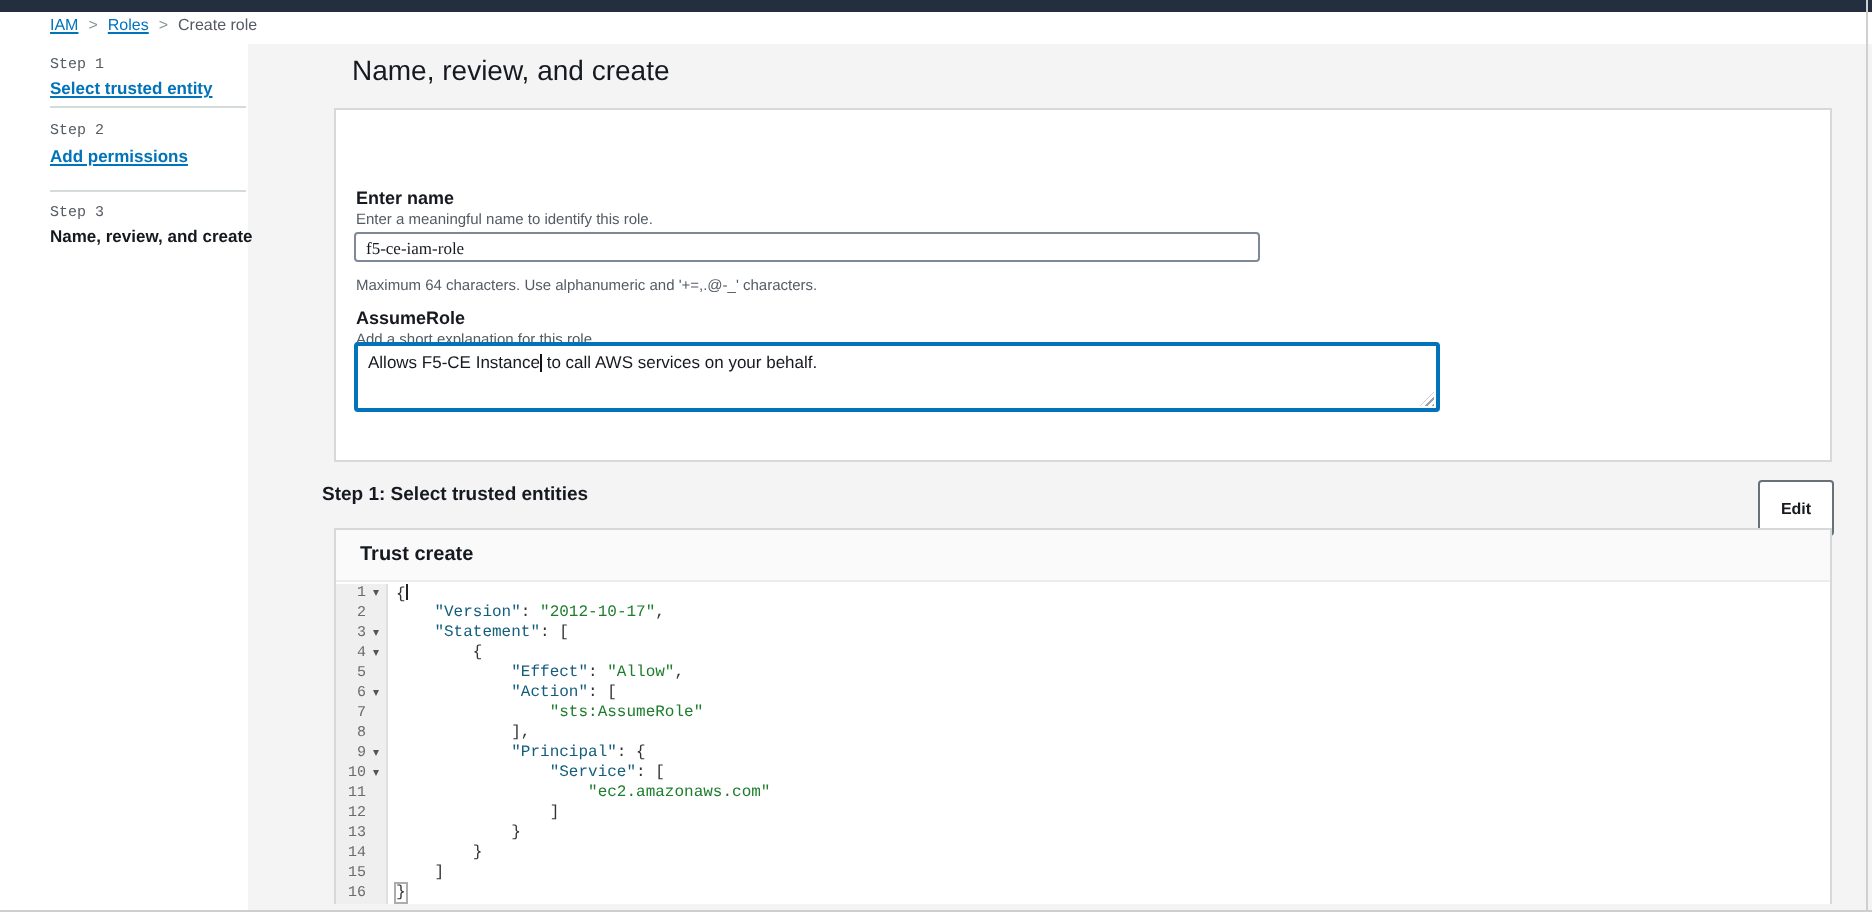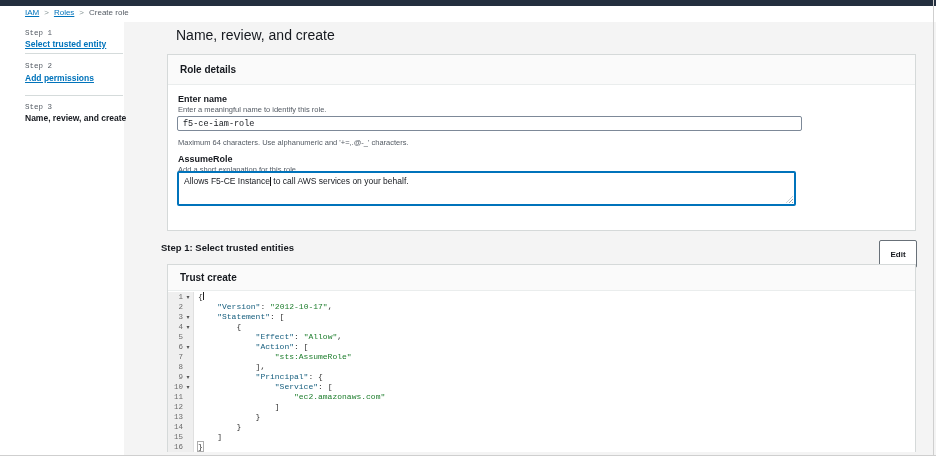--- a/index.html
+++ b/index.html
@@ -38,24 +38,24 @@
   .card-header{height:30px;line-height:30px;background:#fafafa;border-bottom:1px solid #eaeded;
                padding-left:12px;font-size:10px;font-weight:bold;color:var(--text);}
   .card-role{left:167px;top:54px;width:749px;height:177px;}
   .card-trust{left:167px;top:264px;width:749px;height:188px;}
   .card-trust .card-header{height:26px;line-height:26px;}
 
   
   .f-label{position:absolute;left:10px;font-size:9px;font-weight:bold;color:var(--text);}
   .f-hint{position:absolute;left:10px;font-size:7.5px;color:var(--muted);}
   .f-constraint{position:absolute;left:10px;font-size:7.5px;color:var(--muted);}
-  .role-input{position:absolute;left:9px;top:61px;width:625px;height:15px;border:1px solid #7d8998;
-              border-radius:2px;font-size:8.5px;font-family:Liberation Mono, monospace;
+  .role-input{position:absolute;left:9px;top:61px;width:453px;height:15px;border:1px solid #7d8998;
+              border-radius:2px;font-size:8.5px;font-family:Liberation Serif, serif;
               padding:0 5px;color:var(--text);background:#fff;}
-  .desc-box{position:absolute;left:9px;top:116px;width:619px;height:35px;border:2px solid var(--link);
+  .desc-box{position:absolute;left:9px;top:116px;width:543px;height:35px;border:2px solid var(--link);
             border-radius:2px;background:#fff;font-size:8.5px;padding:3px 5px;line-height:10px;
             color:var(--text);cursor:text;overflow:hidden;}
   .text-caret{display:inline-block;width:1px;height:9px;background:#111;vertical-align:text-bottom;}
   .resize-grip{position:absolute;right:1px;bottom:1px;width:7px;height:7px;
                background:repeating-linear-gradient(135deg,transparent 0 1.5px,#9aa5ad 1.5px 2.5px);
                clip-path:polygon(100% 0,100% 100%,0 100%);}
 
   
   .section-title{position:absolute;left:161px;top:242px;font-size:9.5px;font-weight:bold;color:var(--text);}
   .edit-btn{position:absolute;left:879px;top:240px;width:38px;height:28px;background:#fff;
@@ -97,21 +97,20 @@
   <div class="step-label" style="top:62px;">Step 2</div>
   <div class="step-link" style="top:73px;">Add permissions</div>
   <div class="side-divider" style="top:95px;"></div>
   <div class="step-label" style="top:103px;">Step 3</div>
   <div class="step-current" style="top:113px;">Name, review, and create</div>
 </div>
 
 <h1 class="page-title">Name, review, and create</h1>
 
 <div class="card card-role">
-  <div class="card-header">Role details</div>
 
   <div class="f-label" style="top:39px;">Enter name</div>
   <div class="f-hint" style="top:50px;">Enter a meaningful name to identify this role.</div>
   <input class="role-input" type="text" value="f5-ce-iam-role" style="">
   <div class="f-constraint" style="top:83px;">Maximum 64 characters. Use alphanumeric and '+=,.@-_' characters.</div>
 
   <div class="f-label" style="top:99px;">AssumeRole</div>
   <div class="f-hint" style="top:110px;">Add a short explanation for this role.</div>
   <div class="desc-box">
     <span>Allows F5-CE Instance</span><span class="text-caret"></span><span> to call AWS services on your behalf.</span>

